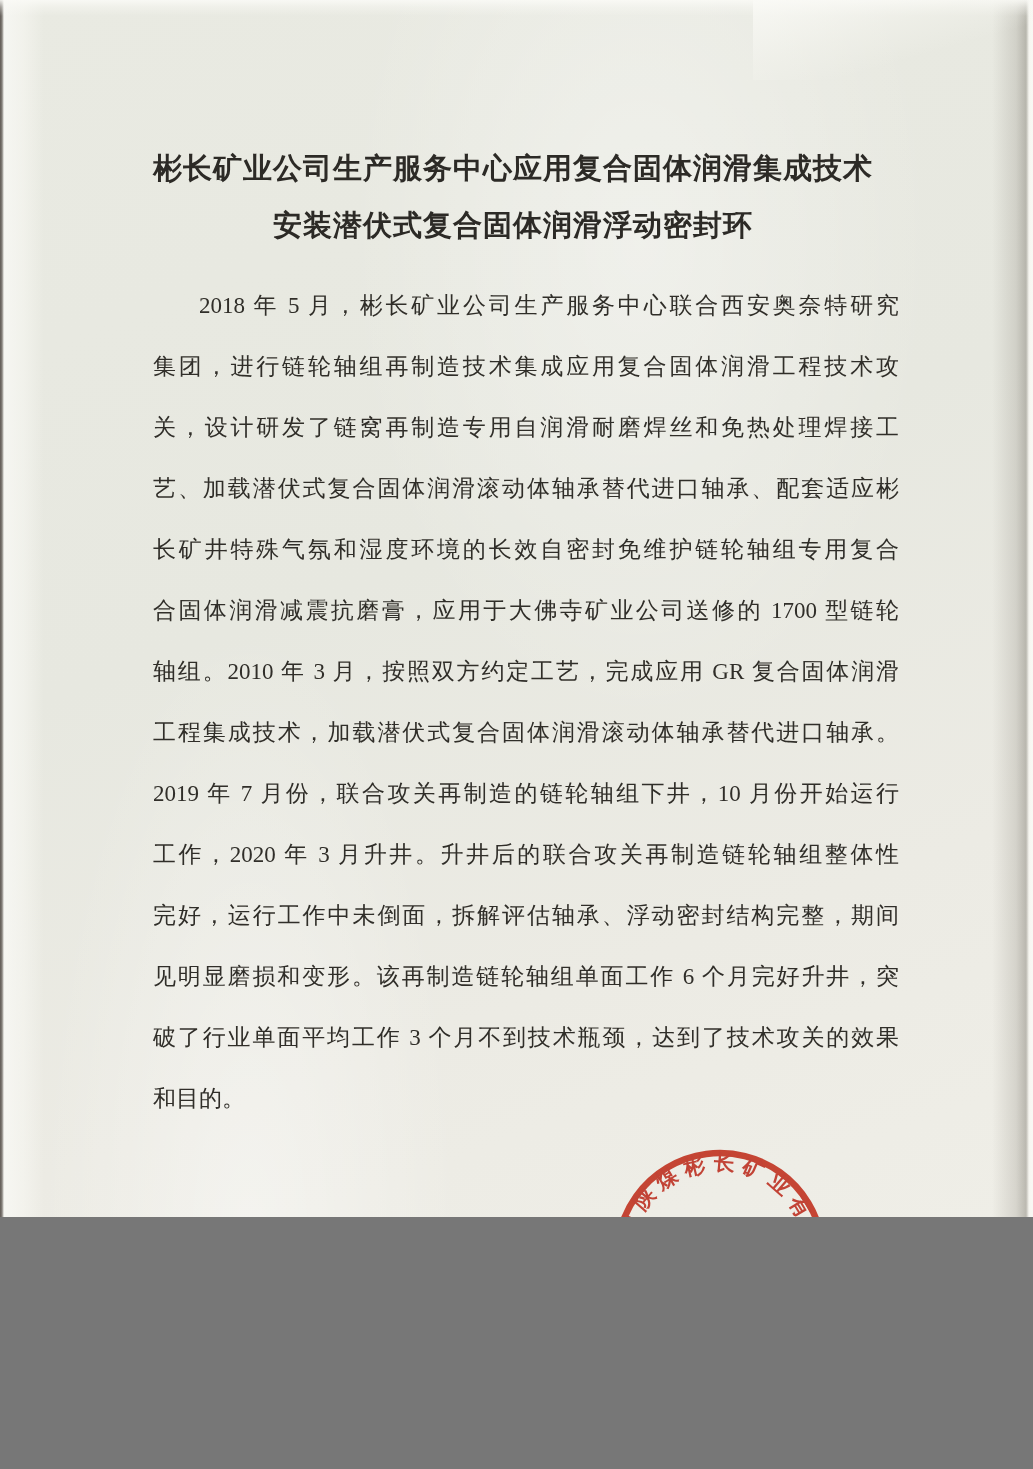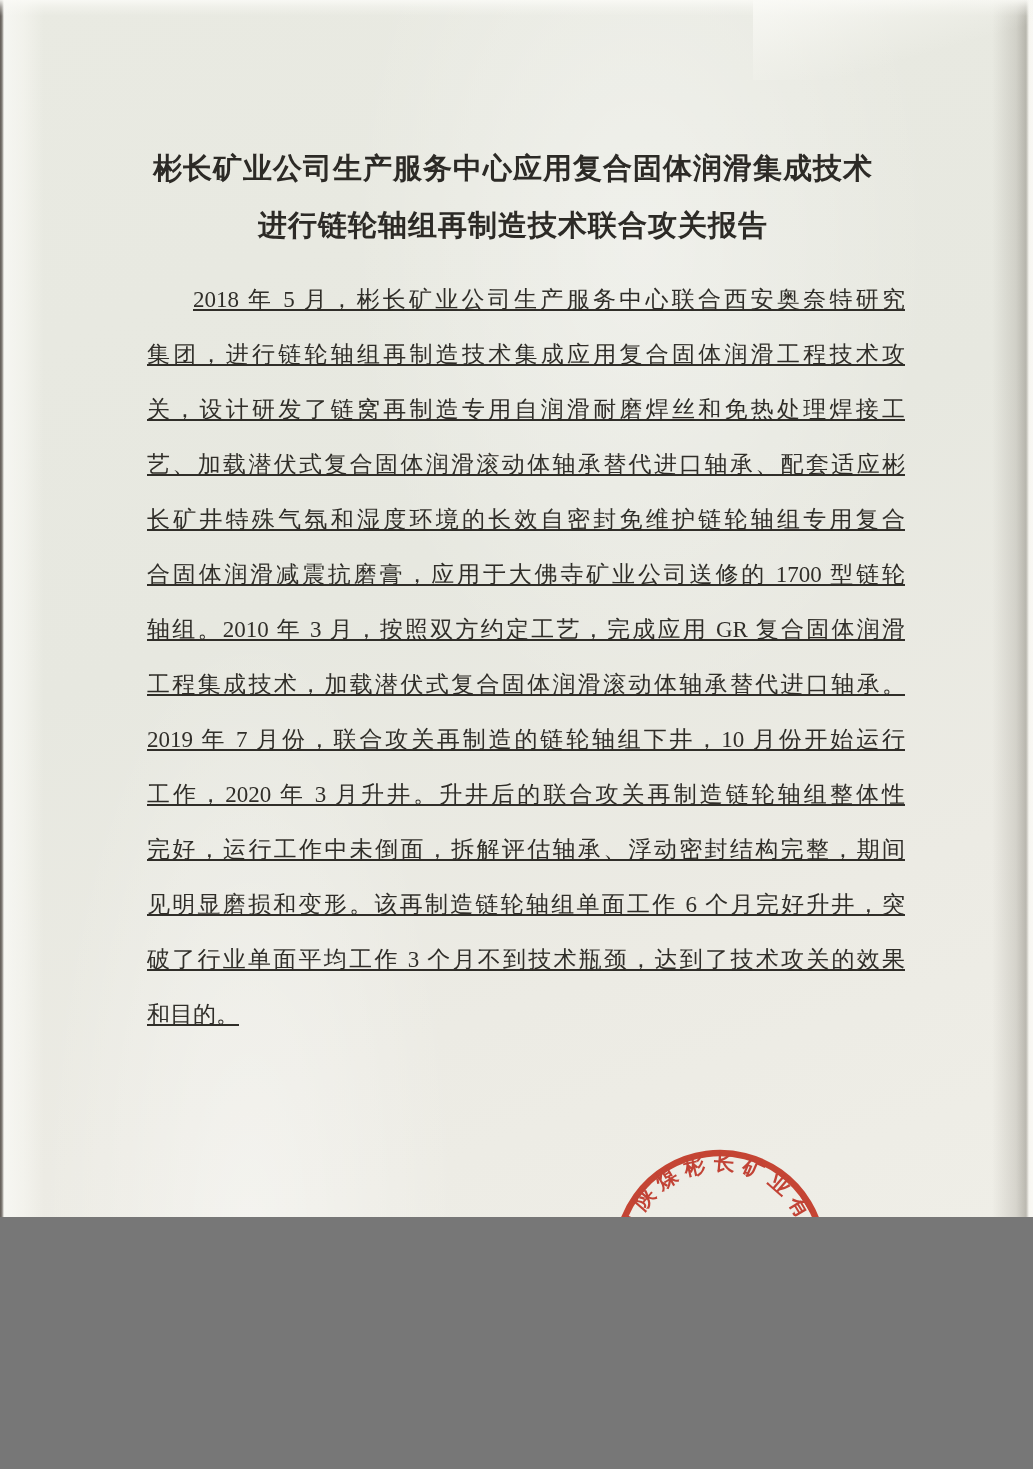--- a/index.html
+++ b/index.html
@@ -49,28 +49,27 @@
 
   .doc-body {
     position: absolute;
     left: 147px; top: 272px;
     width: 758px;
     font-family: "Liberation Serif", serif;
     font-size: 23px;
     color: #302e29;
   }
   .doc-body p.line {
-    margin: 0;
+    margin: 6px;
     height: 55px;
     line-height: 55px;
     white-space: nowrap;
     text-align: justify;
     text-align-last: justify;
     text-justify: inter-character;
-    text-decoration: underline;
   }
   .doc-body p.line.indent { text-indent: 2em; }
   .doc-body p.line.last { text-align-last: left; }
 
   .signature {
     position: absolute;
     left: 441px; top: 1220px;
     font-family: "Liberation Serif", serif;
     font-size: 24px;
     letter-spacing: 0.5px;
@@ -117,21 +116,21 @@
   .stamp .star { fill: #c93526; }
 </style>
 </head>
 <body>
 
 <div class="page">
 
   <div class="corner-fold"></div>
 
   <h1 class="title-line t1">彬长矿业公司生产服务中心应用复合固体润滑集成技术</h1>
-  <h1 class="title-line t2">进行链轮轴组再制造技术联合攻关报告</h1>
+  <h1 class="title-line t2">安装潜伏式复合固体润滑浮动密封环</h1>
 
   <div class="doc-body">
     <p class="line indent">2018 年 5 月，彬长矿业公司生产服务中心联合西安奥奈特研究</p>
     <p class="line">集团，进行链轮轴组再制造技术集成应用复合固体润滑工程技术攻</p>
     <p class="line">关，设计研发了链窝再制造专用自润滑耐磨焊丝和免热处理焊接工</p>
     <p class="line">艺、加载潜伏式复合固体润滑滚动体轴承替代进口轴承、配套适应彬</p>
     <p class="line">长矿井特殊气氛和湿度环境的长效自密封免维护链轮轴组专用复合</p>
     <p class="line">合固体润滑减震抗磨膏，应用于大佛寺矿业公司送修的 1700 型链轮</p>
     <p class="line">轴组。2010 年 3 月，按照双方约定工艺，完成应用 GR 复合固体润滑</p>
     <p class="line">工程集成技术，加载潜伏式复合固体润滑滚动体轴承替代进口轴承。</p>

